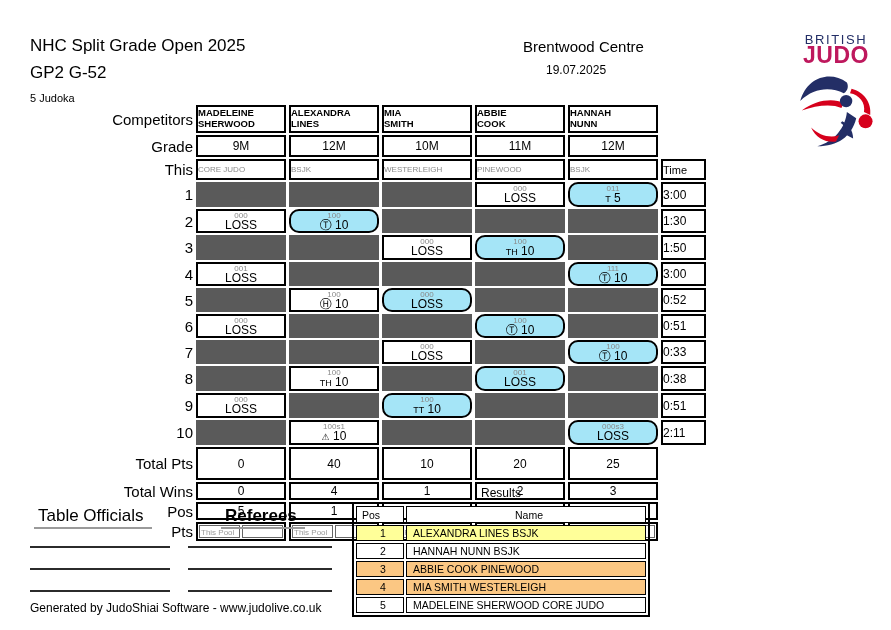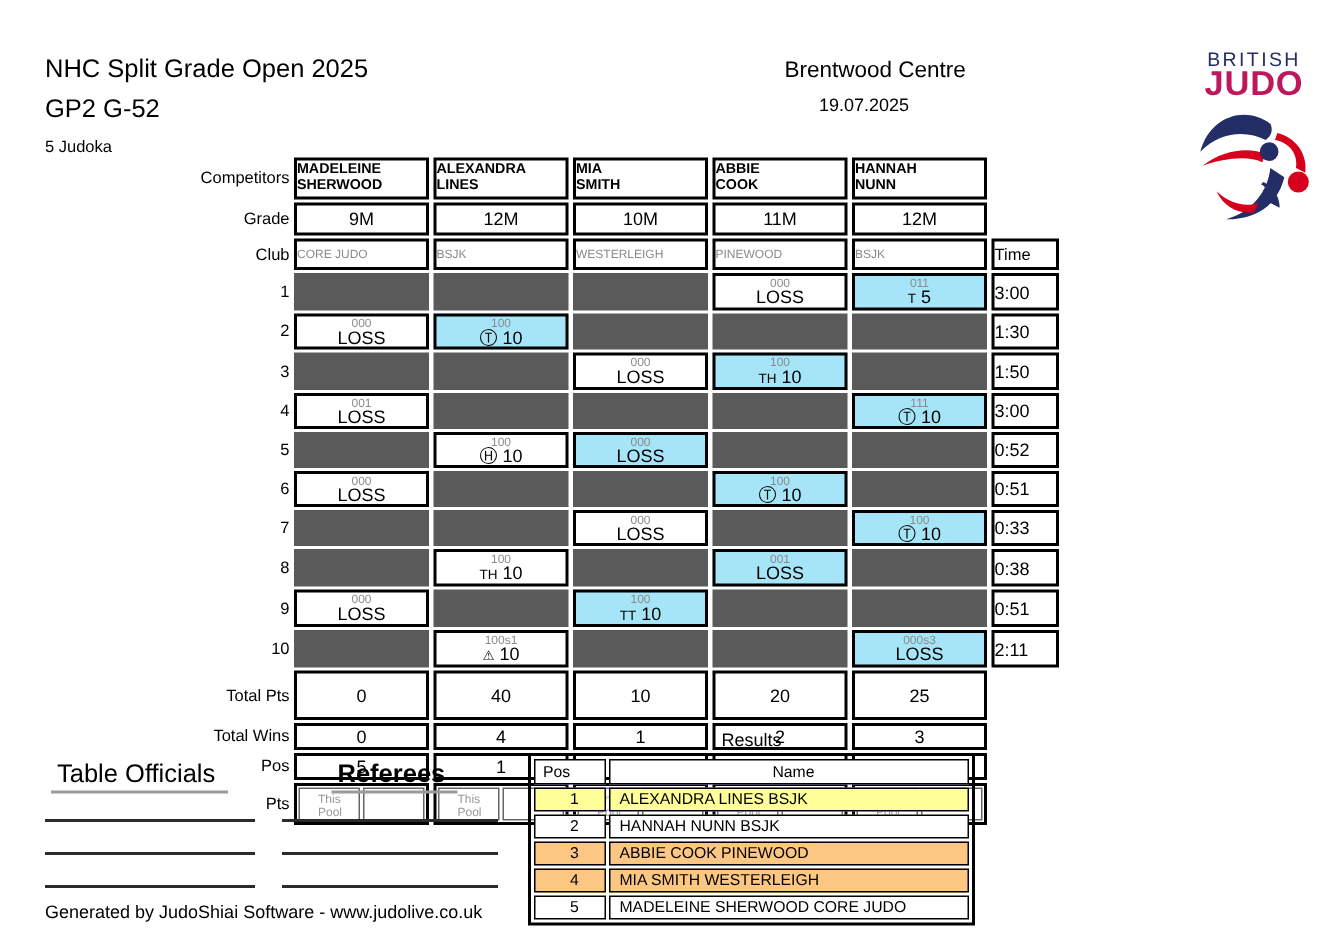--- a/index.html
+++ b/index.html
@@ -17,39 +17,39 @@
   
   .logo{left:792px;top:33px;width:88px;text-align:center;}
   .logo .b1{font-size:13px;font-weight:normal;color:#232e66;letter-spacing:1.6px;line-height:1;}
   .logo .b2{font-size:23px;font-weight:bold;color:#be185d;letter-spacing:0.5px;line-height:0.85;}
   .logo svg{margin-top:4px;}
 
   
   table.pool{position:absolute;left:30px;top:103px;border-collapse:separate;
              border-spacing:3px 2px;table-layout:fixed;}
   table.pool td{padding:0;box-sizing:border-box;overflow:hidden;}
-  td.lbl{text-align:right;padding-right:6px;font-size:11px;border:none;vertical-align:middle;}
+  td.lbl{text-align:right;padding-right:6px;font-size:15px;border:none;vertical-align:middle;}
   td.head{border:2px solid #000;background:#fff;vertical-align:top;
           padding:1px 0 0 3px;font-size:9.5px;font-weight:bold;line-height:1.2;}
   td.grade{border:2px solid #000;text-align:center;font-size:12px;vertical-align:middle;}
   td.club{border:2px solid #000;font-size:8px;color:#8a8a8a;padding-left:3px;vertical-align:middle;}
   td.timehead{border:2px solid #000;font-size:11px;padding-left:3px;vertical-align:middle;background:#fff;}
   td.dark{background:#5a5a5a;border:none;}
   td.score{border:2px solid #000;text-align:center;vertical-align:top;background:#fff;}
-  td.score.blue{background:#a5e5f7;}
+  td.score.blue{background:#a5e5f7;border-radius:10px;}
   td.score .top{font-size:8px;color:#8a8a8a;line-height:8px;height:8px;margin-top:1px;}
   td.score .main{font-size:12px;line-height:11px;}
   td.score .pfx{font-size:9px;}
   td.score .pfx:empty{display:none;}
   td.time{border:2px solid #000;font-size:12px;padding-left:2px;vertical-align:middle;background:#fff;}
   td.total{border:2px solid #000;text-align:center;font-size:12px;vertical-align:middle;background:#fff;}
   td.ptscell{border:2px solid #000;background:#fff;}
   .ptswrap{display:flex;height:100%;padding:1px;gap:2px;box-sizing:border-box;}
   .pool-box{flex:1;border:1px solid #666;font-size:8px;color:#9a9a9a;
-            padding:2px 0 0 12px;box-sizing:border-box;}
+            padding:2px 0 0 1px;box-sizing:border-box;}
 
   
   .results-title{left:352px;top:486px;width:298px;text-align:center;font-size:12px;}
   table.results{position:absolute;left:352px;top:502px;width:298px;border:2px solid #000;
                 border-collapse:separate;border-spacing:2px;table-layout:fixed;}
   table.results td{box-sizing:border-box;border:1px solid #000;font-size:10.5px;
                    padding:0 0 0 6px;height:16px;vertical-align:middle;background:#fff;}
   td.res-pos{width:48px;text-align:center;padding:0;}
   tr.res-head td{height:17px;}
   td.res-name-h{text-align:center;padding:0;}
@@ -129,21 +129,21 @@
     <td class="lbl">Grade</td>
     <td class="grade">9M</td>
     <td class="grade">12M</td>
     <td class="grade">10M</td>
     <td class="grade">11M</td>
     <td class="grade">12M</td>
     <td class="lbl"></td>
   </tr>
 
   <tr style="height:21px">
-    <td class="lbl">Club</td>
+    <td class="lbl">This</td>
     <td class="club">CORE JUDO</td>
     <td class="club">BSJK</td>
     <td class="club">WESTERLEIGH</td>
     <td class="club">PINEWOOD</td>
     <td class="club">BSJK</td>
     <td class="timehead">Time</td>
   </tr>
 
   <tr style="height:20px">
     <td class="lbl">1</td>

